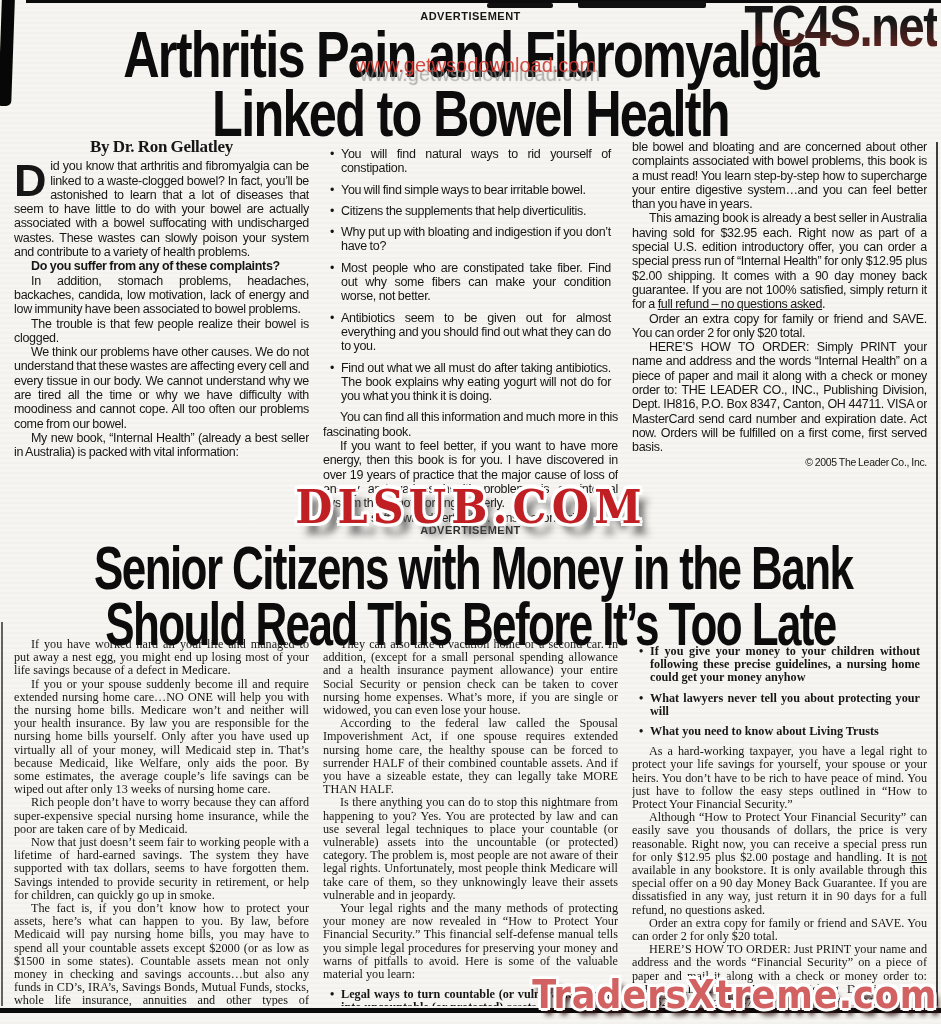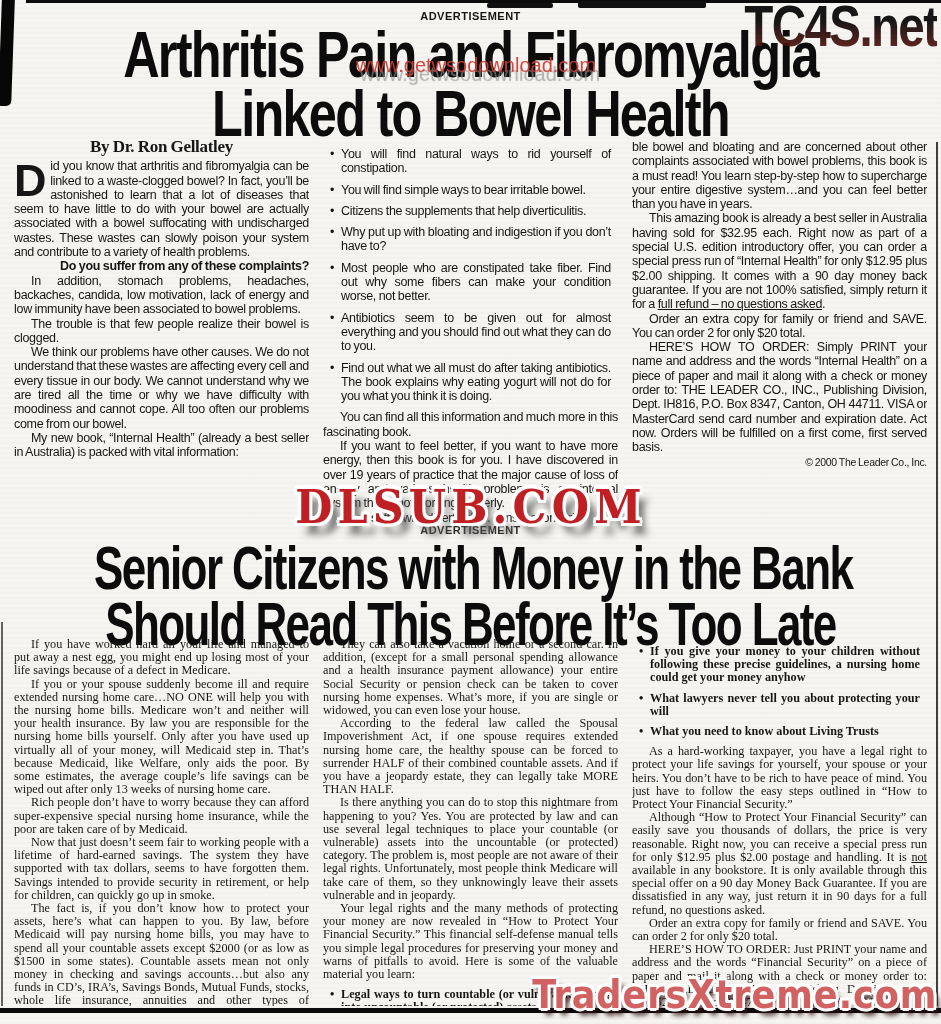--- a/index.html
+++ b/index.html
@@ -35,21 +35,21 @@
   .cols{position:absolute;left:14px;width:913px;display:flex;gap:14px;}
   .ad1cols{top:140px;}
   .ad2cols{top:638px;align-items:flex-end;}
   .col{width:295px;overflow:hidden;text-align:justify;}
   .ad1cols .col{height:382px;font-size:12.5px;line-height:14.3px;letter-spacing:-.3px;word-spacing:-.5px;}
   .ad2cols .col{height:368px;font-family:"Liberation Serif",serif;font-size:12.2px;line-height:13.2px;}
   .col p{margin:0;text-indent:17px;}
   .col p.noind{text-indent:0;}
   .byline{font-family:"Liberation Serif",serif;font-weight:bold;font-size:17px;text-align:center;margin:0 0 5px 0;}
   .dropcap{float:left;font-weight:bold;font-size:45px;line-height:41px;padding:1px 4px 0 0;}
-  .subhead{font-weight:bold;margin:7px 0 1px 0;text-indent:0;text-align:right;}
+  .subhead{font-weight:bold;margin:7px 0 1px 0;text-indent:0;text-align:left;}
   ul.bullets{margin:0;padding:0;list-style:none;}
   ul.bullets li{position:relative;padding-left:11px;margin:7px;}
   ul.bullets li::before{content:"\2022";position:absolute;left:0;top:0;}
   ul.bullets.bold li{font-weight:bold;}
   .u{text-decoration:underline;}
   .copyright{text-align:right;font-size:10.5px;margin-top:5px;text-indent:0;}
 
   
   .wm{position:absolute;z-index:10;pointer-events:none;white-space:nowrap;}
   .wm-tc4s{top:-8px;right:4px;font-weight:bold;font-size:58px;letter-spacing:-2px;transform:scaleX(.82);transform-origin:top right;color:#1c1010;opacity:.93;}
@@ -104,42 +104,42 @@
       </ul>
       <p>You can find all this information and much more in this fascinating book.</p>
       <p>If you want to feel better, if you want to have more energy, then this book is for you. I have discovered in over 19 years of practice that the major cause of loss of energy and various health problems is an internal system that is not working properly.</p>
       <p>If you suffer with diverticulitis, constipation, irrita-</p>
     </div>
     <div class="col">
       <p class="noind">ble bowel and bloating and are concerned about other complaints associated with bowel problems, this book is a must read! You learn step-by-step how to supercharge your entire digestive system…and you can feel better than you have in years.</p>
       <p><span>This amazing book is already a best seller in Australia having sold for $32.95 each. Right now as part of a special U.S. edition introductory offer, you can order a special press run of “Internal Health” for only $12.95 plus $2.00 shipping. It comes with a 90 day money back guarantee. If you are not 100% satisfied, simply return it for a </span><span class="u">full refund – no questions asked</span><span>.</span></p>
       <p>Order an extra copy for family or friend and SAVE. You can order 2 for only $20 total.</p>
       <p>HERE’S HOW TO ORDER: Simply PRINT your name and address and the words “Internal Health” on a piece of paper and mail it along with a check or money order to: THE LEADER CO., INC., Publishing Division, Dept. IH816, P.O. Box 8347, Canton, OH 44711. VISA or MasterCard send card number and expiration date. Act now. Orders will be fulfilled on a first come, first served basis.</p>
-      <p class="copyright">© 2000 The Leader Co., Inc.</p>
+      <p class="copyright">© 2005 The Leader Co., Inc.</p>
     </div>
   </div>
 
   <div class="adv-label adv-mid">ADVERTISEMENT</div>
 
   <div class="headline hl2">
     <div class="hl-line">Senior Citizens with Money in the Bank</div>
     <div class="hl-line">Should Read This Before It’s Too Late</div>
   </div>
 
   <div class="cols ad2cols">
     <div class="col">
       <p>If you have worked hard all your life and managed to put away a nest egg, you might end up losing most of your life savings because of a defect in Medicare.</p>
       <p>If you or your spouse suddenly become ill and require extended nursing home care…NO ONE will help you with the nursing home bills. Medicare won’t and neither will your health insurance. By law you are responsible for the nursing home bills yourself. Only after you have used up virtually all of your money, will Medicaid step in. That’s because Medicaid, like Welfare, only aids the poor. By some estimates, the average couple’s life savings can be wiped out after only 13 weeks of nursing home care.</p>
       <p>Rich people don’t have to worry because they can afford super-expensive special nursing home insurance, while the poor are taken care of by Medicaid.</p>
       <p>Now that just doesn’t seem fair to working people with a lifetime of hard-earned savings. The system they have supported with tax dollars, seems to have forgotten them. Savings intended to provide security in retirement, or help for children, can quickly go up in smoke.</p>
       <p>The fact is, if you don’t know how to protect your assets, here’s what can happen to you. By law, before Medicaid will pay nursing home bills, you may have to spend all your countable assets except $2000 (or as low as $1500 in some states). Countable assets mean not only money in checking and savings accounts…but also any funds in CD’s, IRA’s, Savings Bonds, Mutual Funds, stocks, whole life insurance, annuities and other types of investments, as well as most trust assets.</p>
     </div>
     <div class="col">
       <p>They can also take a vacation home or a second car. In addition, (except for a small personal spending allowance and a health insurance payment allowance) your entire Social Security or pension check can be taken to cover nursing home expenses. What’s more, if you are single or widowed, you can even lose your house.</p>
-      <p>According to the federal law called the Spousal Impoverishment Act, if one spouse requires extended nursing home care, the healthy spouse can be forced to surrender HALF of their combined countable assets. And if you have a jeopardy estate, they can legally take MORE THAN HALF.</p>
+      <p>According to the federal law called the Spousal Impoverishment Act, if one spouse requires extended nursing home care, the healthy spouse can be forced to surrender HALF of their combined countable assets. And if you have a sizeable estate, they can legally take MORE THAN HALF.</p>
       <p>Is there anything you can do to stop this nightmare from happening to you? Yes. You are protected by law and can use several legal techniques to place your countable (or vulnerable) assets into the uncountable (or protected) category. The problem is, most people are not aware of their legal rights.  Unfortunately, most people think Medicare will take care of them, so they unknowingly leave their assets vulnerable and in jeopardy.</p>
       <p>Your legal rights and the many methods of protecting your money are now revealed in “How to Protect Your Financial Security.” This financial self-defense manual tells you simple legal procedures for preserving your money and warns of pitfalls to avoid. Here is some of the valuable material you learn:</p>
       <ul class="bullets bold">
         <li>Legal ways to turn countable (or vulnerable) assets into uncountable (or protected) assets</li>
 
       </ul>
     </div>
     <div class="col">
       <ul class="bullets bold">
         <li>If you give your money to your children without following these precise guidelines, a nursing home could get your money anyhow</li>

